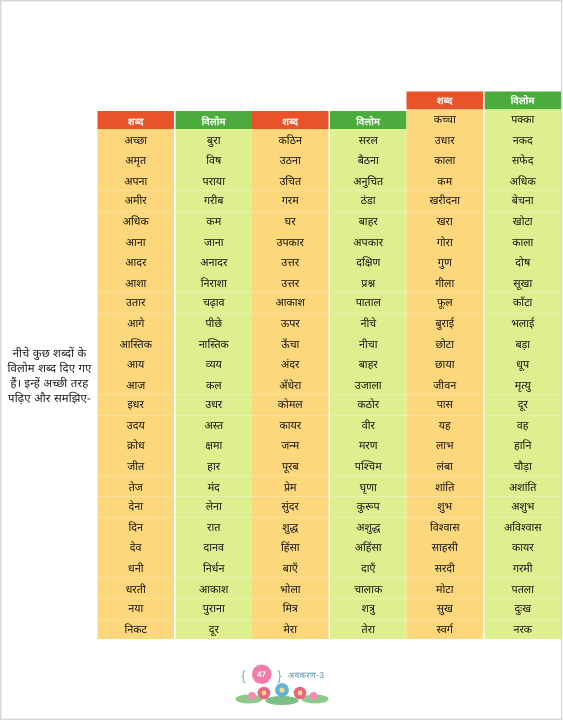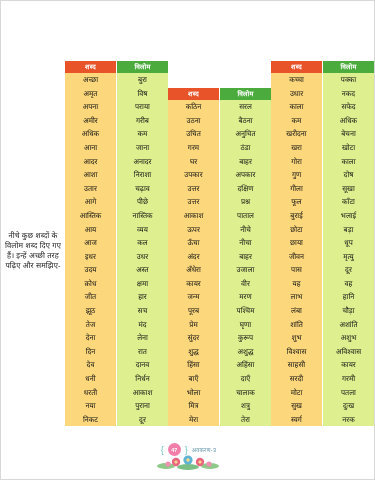--- a/index.html
+++ b/index.html
@@ -204,24 +204,20 @@
           </tr>
           <tr>
             <td class="cell-word">क्रोध</td>
             <td class="cell-anto">क्षमा</td>
           </tr>
           <tr>
             <td class="cell-word">जीत</td>
             <td class="cell-anto">हार</td>
           </tr>
           <tr>
-            <td class="cell-word">झूठ</td>
-            <td class="cell-anto">सच</td>
-          </tr>
-          <tr>
             <td class="cell-word">तेज</td>
             <td class="cell-anto">मंद</td>
           </tr>
           <tr>
             <td class="cell-word">देना</td>
             <td class="cell-anto">लेना</td>
           </tr>
           <tr>
             <td class="cell-word">दिन</td>
             <td class="cell-anto">रात</td>
@@ -301,20 +297,24 @@
             <td class="cell-word">ऊँचा</td>
             <td class="cell-anto">नीचा</td>
           </tr>
           <tr>
             <td class="cell-word">अंदर</td>
             <td class="cell-anto">बाहर</td>
           </tr>
           <tr>
             <td class="cell-word">अँधेरा</td>
             <td class="cell-anto">उजाला</td>
+          </tr>
+          <tr>
+            <td class="cell-word">कोमल</td>
+            <td class="cell-anto">कठोर</td>
           </tr>
           <tr>
             <td class="cell-word">कायर</td>
             <td class="cell-anto">वीर</td>
           </tr>
           <tr>
             <td class="cell-word">जन्म</td>
             <td class="cell-anto">मरण</td>
           </tr>
           <tr>

